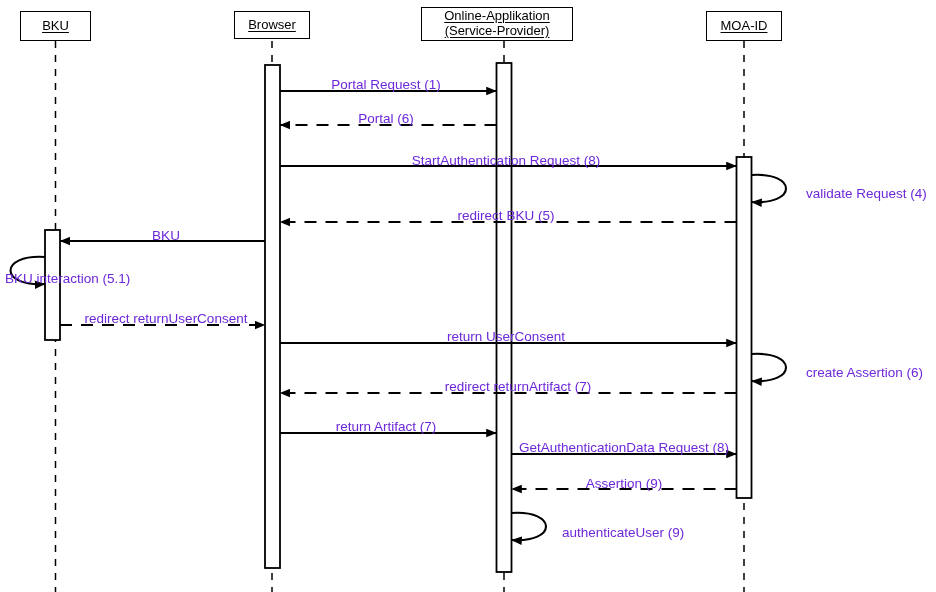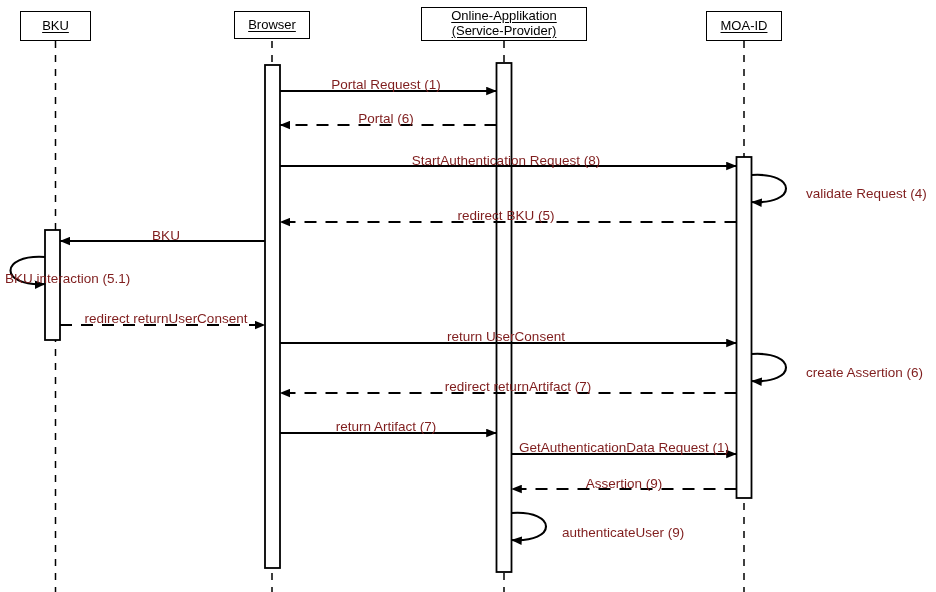--- a/index.html
+++ b/index.html
@@ -30,21 +30,21 @@
     font-size:13px;
     color:#000;
     text-decoration:underline;
     text-underline-offset:2px;
     padding:0 4px;
     white-space:normal;
   }
   .msg-label{
     position:absolute;
     font-size:13.5px;
-    color:#7f1d1d;
+    color:#6d28d9;
     white-space:nowrap;
     line-height:1;
   }
   .msg-label.ctr{transform:translateX(-50%);}
 </style>
 </head>
 <body>
 
 <div id="canvas">
   <svg id="vec" viewBox="0 0 936 592" xmlns="http://www.w3.org/2000/svg">
@@ -87,37 +87,37 @@
       </g>
   </svg>
 
   <div id="boxes-layer">
       <div class="lifeline-box" style="left: 20px; top: 11px; width: 71px; height: 30px;">
         <span class="lifeline-label">BKU</span>
       </div>
       <div class="lifeline-box" style="left: 234px; top: 11px; width: 76px; height: 28px;">
         <span class="lifeline-label">Browser</span>
       </div>
-      <div class="lifeline-box" style="left: 421px; top: 7px; width: 166px; height: 34px;">
+      <div class="lifeline-box" style="left: 421px; top: 7px; width: 152px; height: 34px;">
         <span class="lifeline-label">Online-Applikation (Service-Provider)</span>
       </div>
       <div class="lifeline-box" style="left: 706px; top: 11px; width: 76px; height: 30px;">
         <span class="lifeline-label">MOA-ID</span>
       </div>
     </div>
   <div id="labels-layer">
       <div class="msg-label ctr" style="left: 386px; top: 78px;">Portal Request (1)</div>
       <div class="msg-label ctr" style="left: 386px; top: 112px;">Portal (6)</div>
       <div class="msg-label ctr" style="left: 506px; top: 154px;">StartAuthentication Request (8)</div>
       <div class="msg-label" style="left: 806px; top: 187px;">validate Request (4)</div>
       <div class="msg-label ctr" style="left: 506px; top: 209px;">redirect BKU (5)</div>
       <div class="msg-label ctr" style="left: 166px; top: 229px;">BKU</div>
       <div class="msg-label" style="left: 5px; top: 272px;">BKU interaction (5.1)</div>
       <div class="msg-label ctr" style="left: 166px; top: 312px; text-align: center;">redirect returnUserConsent</div>
       <div class="msg-label ctr" style="left: 506px; top: 330px;">return UserConsent</div>
       <div class="msg-label" style="left: 806px; top: 366px;">create Assertion (6)</div>
       <div class="msg-label ctr" style="left: 506px; top: 380px; padding-left: 24px;">redirect returnArtifact (7)</div>
       <div class="msg-label ctr" style="left: 386px; top: 420px;">return Artifact (7)</div>
-      <div class="msg-label ctr" style="left: 624px; top: 441px;">GetAuthenticationData Request (1)</div>
+      <div class="msg-label ctr" style="left: 624px; top: 441px;">GetAuthenticationData Request (8)</div>
       <div class="msg-label ctr" style="left: 624px; top: 477px;">Assertion (9)</div>
       <div class="msg-label" style="left: 562px; top: 526px;">authenticateUser (9)</div>
     </div>
 </div>
 
 </body></html>

